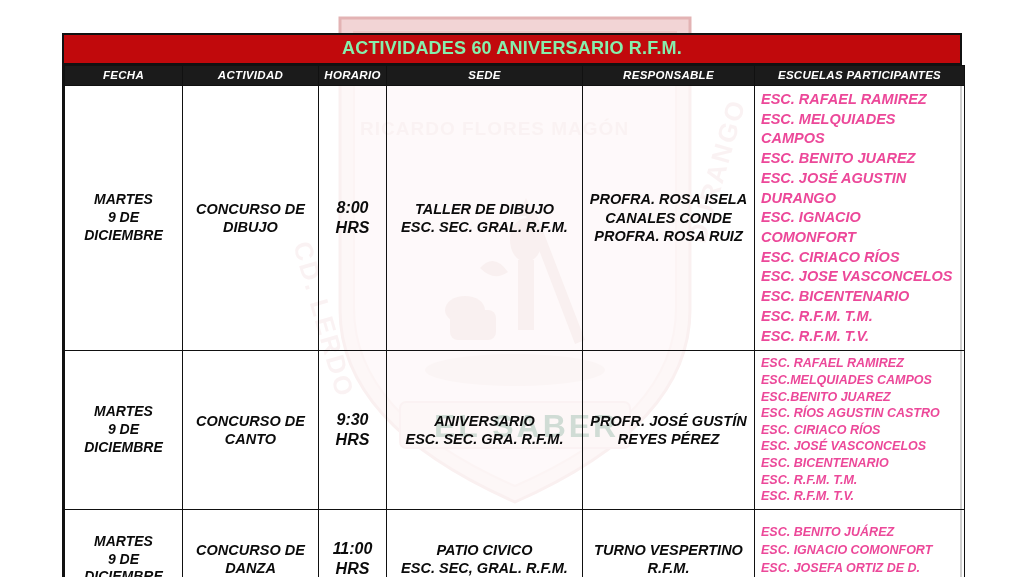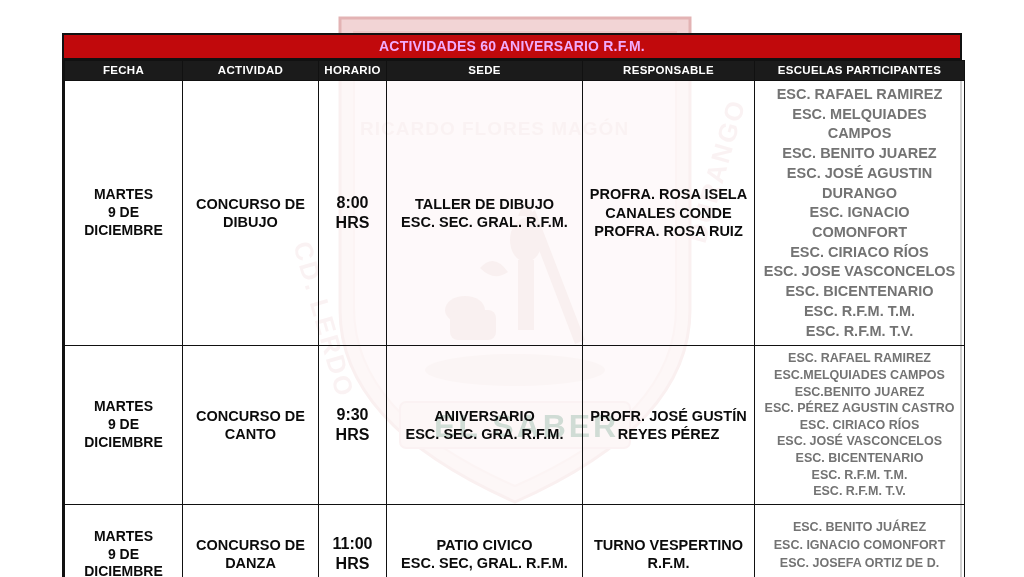--- a/index.html
+++ b/index.html
@@ -36,41 +36,42 @@
     position: absolute;
     left: 62px;
     top: 33px;
     width: 900px;
     border: 2px solid #111;
     box-sizing: border-box;
   }
 
   .title-bar {
     background: #c1090c;
-    color: #f0abfc;
+    color: #86efac;
     text-align: center;
     font-weight: bold;
-    font-size: 14px;
+    font-size: 18px;
     letter-spacing: .2px;
     padding: 3px 0 4px 0;
     border-bottom: 2px solid #111;
   }
 
   table.sched {
     border-collapse: collapse;
     width: 100%;
     table-layout: fixed;
     background: transparent;
   }
   table.sched th,
   table.sched td {
     border: 1.5px solid #111;
     vertical-align: middle;
     padding: 4px 6px;
     box-sizing: border-box;
+    font-style: italic;
   }
   table.sched thead th {
     background: #1b1b1b;
     color: #ffffff;
     font-size: 11.5px;
     font-weight: bold;
     letter-spacing: .3px;
     text-align: center;
     padding: 3px 4px 4px 4px;
     height: 18px;
@@ -80,23 +81,23 @@
     text-align: center;
     font-weight: bold;
     font-size: 14.5px;
     color: #0b0b0b;
     line-height: 1.28;
     background: rgba(255,255,255,0.80);
   }
   td.c-fecha { font-size: 14px; }
   td.c-horario { font-size: 16px; }
   td.c-escuelas {
-    text-align: center;
-    font-weight: bold;
-    color: #737373;
+    text-align: left;
+    font-weight: bold;
+    color: #ec4899;
     background: rgba(255,255,255,0.80);
     padding-left: 8px;
   }
   .row-1 td.c-escuelas { font-size: 14.5px; line-height: 1.36; }
   .row-2 td.c-escuelas { font-size: 12.5px; line-height: 1.33; }
   .row-3 td.c-escuelas { font-size: 12.5px; line-height: 1.45; }
 
   .row-1 td { height: 212px; }
   .row-2 td { height: 146px; }
   .row-3 td { height: 100px; }
@@ -229,21 +230,21 @@
             <span class="cellline">ESC. SEC. GRA. R.F.M.</span>
           </td>
           <td class="c-responsable">
             <span class="cellline">PROFR. JOSÉ GUSTÍN</span>
             <span class="cellline">REYES PÉREZ</span>
           </td>
           <td class="c-escuelas">
             <span class="cellline">ESC. RAFAEL RAMIREZ</span>
             <span class="cellline">ESC.MELQUIADES CAMPOS</span>
             <span class="cellline">ESC.BENITO JUAREZ</span>
-            <span class="cellline">ESC. PÉREZ AGUSTIN CASTRO</span>
+            <span class="cellline">ESC. RÍOS AGUSTIN CASTRO</span>
             <span class="cellline">ESC. CIRIACO RÍOS</span>
             <span class="cellline">ESC. JOSÉ VASCONCELOS</span>
             <span class="cellline">ESC. BICENTENARIO</span>
             <span class="cellline">ESC. R.F.M. T.M.</span>
             <span class="cellline">ESC. R.F.M. T.V.</span>
           </td>
         </tr>
 
         <tr class="row-3">
           <td class="c-fecha">

